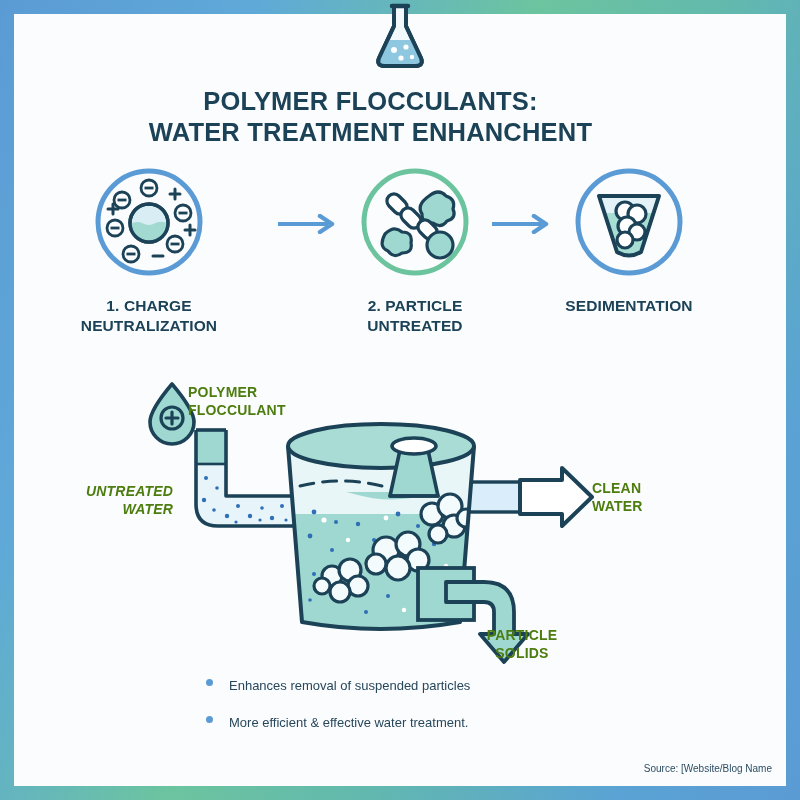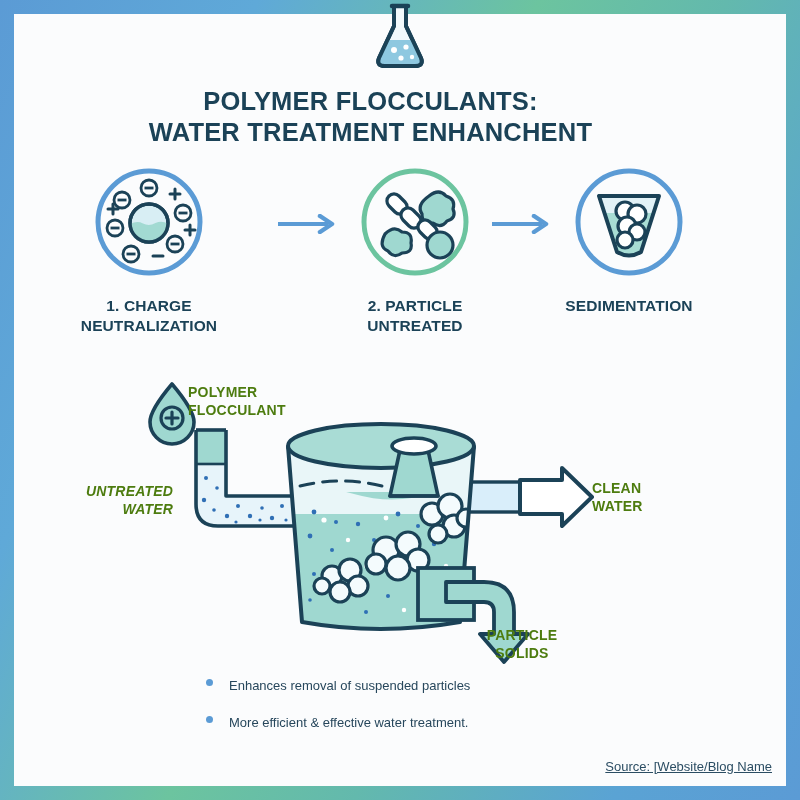--- a/index.html
+++ b/index.html
@@ -143,23 +143,22 @@
     position: relative;
     top: -4px;
   }
 
   
   #source {
     position: absolute;
     right: 14px;
     bottom: 12px;
     color: #2b4d63;
-    font-size: 13px;
+    font-size: 10px;
     white-space: nowrap;
-    text-decoration: underline;
   }
 </style>
 </head>
 <body>
 
 <div id="canvas">
   <div id="inner">
 
     <div id="title">
       <span class="line">POLYMER FLOCCULANTS:</span>

